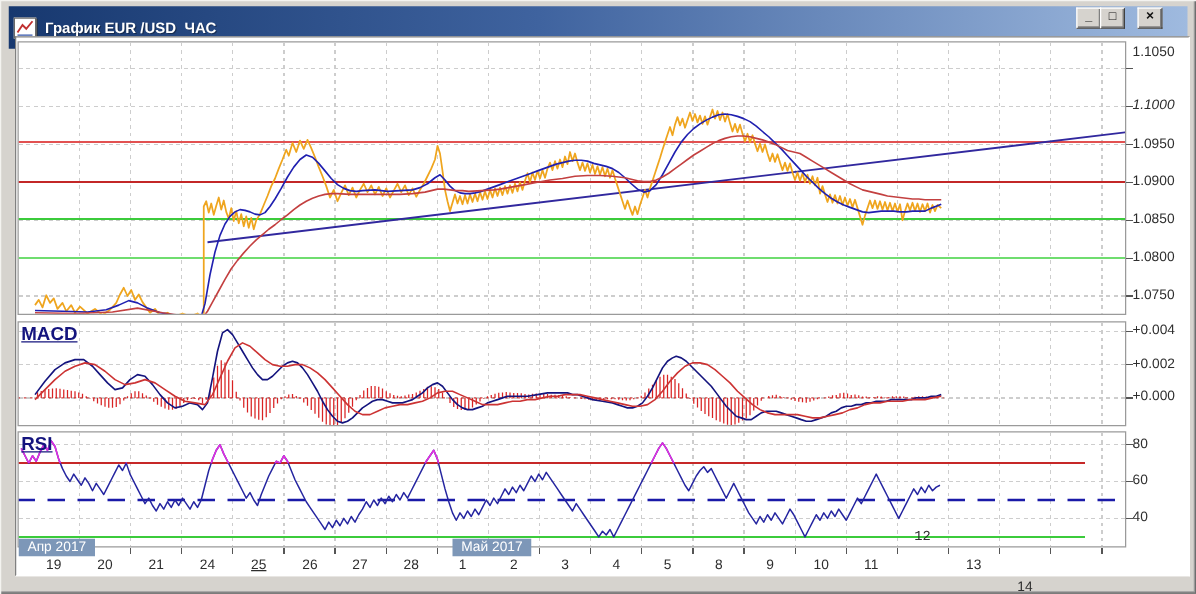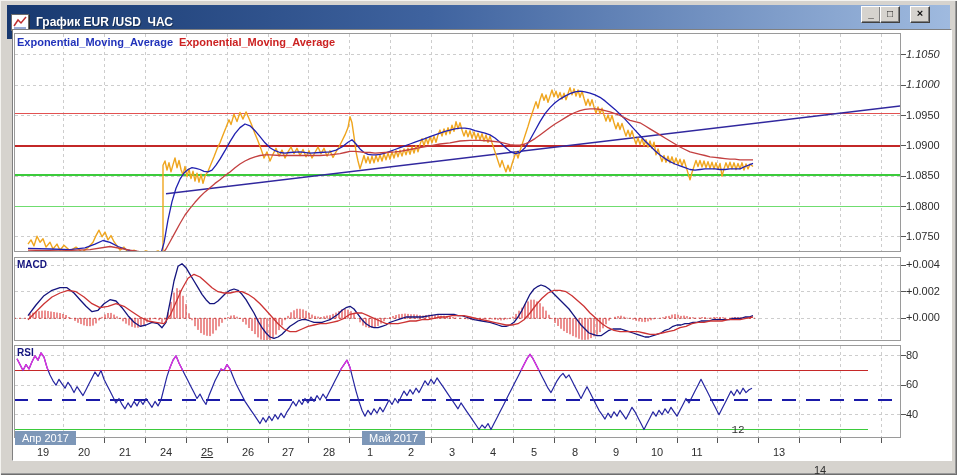--- a/index.html
+++ b/index.html
@@ -22,21 +22,21 @@
   .client{position:absolute;left:12px;top:29px;width:938px;height:430px;background:#fff;
     border-top:1px solid #808080;border-left:1px solid #808080;
     border-bottom:1px solid #fff;border-right:1px solid #fff;}
   .panel{position:absolute;background:#fff;border:1px solid #9a9a9a;box-sizing:border-box;}
   #panel-price{left:14px;top:33px;width:887px;height:219px;}
   #panel-macd {left:14px;top:257px;width:887px;height:84px;}
   #panel-rsi  {left:14px;top:345px;width:887px;height:93px;}
   #chart-svg{position:absolute;left:0;top:0;z-index:2;pointer-events:none;}
   .legend{position:absolute;left:17px;top:36px;z-index:3;font-size:11px;font-weight:bold;white-space:pre;}
   .legend .ema-fast{color:#2233BB;} .legend .ema-slow{color:#CC2222;margin-left:6px;}
-  .panel-tag{position:absolute;z-index:3;font-size:10px;font-weight:bold;color:#14147E;}
+  .panel-tag{position:absolute;z-index:3;font-size:15px;font-weight:bold;color:#14147E;text-decoration:underline;}
   #macd-tag{left:17px;top:259px;} #rsi-tag{left:17px;top:347px;}
   .axis-label{position:absolute;z-index:3;font-size:11px;color:#2e2e2e;}
   .day-label{position:absolute;z-index:3;font-size:11px;color:#2e2e2e;width:22px;text-align:center;top:446px;}
   .badge{position:absolute;z-index:4;height:14px;line-height:14px;padding:0 7px;
     background:#7D97B8;color:#fff;font-size:11px;top:431px;}
   #badge-apr{left:15px;} #badge-may{left:362px;}
 </style>
 </head>
 <body>
 
@@ -55,21 +55,20 @@
   <div class="winbtn btn-min">_</div>
   <div class="winbtn btn-max">□</div>
   <div class="winbtn btn-close">×</div>
 
   <div class="client"></div>
 
   <div class="panel" id="panel-price"></div>
   <div class="panel" id="panel-macd"></div>
   <div class="panel" id="panel-rsi"></div>
 
-  <div class="legend"><span class="ema-fast">Exponential_Moving_Average</span><span class="ema-slow">Exponential_Moving_Average</span></div>
 
   <div class="panel-tag" id="macd-tag">MACD</div>
   <div class="panel-tag" id="rsi-tag">RSI</div>
 
   <div class="badge" id="badge-apr">Апр 2017</div>
   <div class="badge" id="badge-may">Май 2017</div>
 
   <svg id="chart-svg" width="957" height="475" viewBox="0 0 957 475">
       <defs>
         <clipPath id="clip-price">
@@ -447,21 +446,21 @@
         <line x1="14" y1="400.0" x2="897" y2="400.0" stroke="#1A1AA8" stroke-width="2" stroke-dasharray="14,10" shape-rendering="auto"></line>
         <line x1="14" y1="429.5" x2="868" y2="429.5" stroke="#3BCB3B" stroke-width="1.4" stroke-dasharray="none" shape-rendering="crispEdges"></line>
         <path d="M17,358.7 L20,364.6 L23,370.5 L26,364.6 L29,369.0 L32,361.7 L35,355.8 L38,360.2 L41,352.8 L44,357.2 L47,367.5 L50,374.9 L53,380.8 L56,385.2 L59,379.3 L62,383.8 L65,388.2 L68,382.3 L71,386.7 L74,392.6 L77,386.7 L80,391.1 L83,395.6 L86,389.7 L89,383.8 L92,377.9 L95,372.0 L98,376.4 L101,370.5 L104,379.3 L107,385.2 L110,391.1 L113,397.0 L116,402.9 L119,398.5 L122,404.4 L125,408.8 L128,402.9 L131,407.3 L134,401.4 L137,405.9 L140,400.0 L143,404.4 L146,398.5 L149,402.9 L152,407.3 L155,401.4 L158,405.9 L161,400.0 L164,388.2 L167,376.4 L170,367.5 L173,360.2 L176,355.8 L179,363.1 L182,369.0 L185,374.9 L188,380.8 L191,386.7 L194,392.6 L197,398.5 L200,394.1 L203,400.0 L206,404.4 L209,395.6 L212,388.2 L215,380.8 L218,374.9 L221,369.0 L224,370.5 L227,364.6 L230,369.0 L233,376.4 L236,383.8 L239,389.7 L242,395.6 L245,401.4 L248,405.9 L251,410.3 L254,414.7 L257,419.1 L260,423.6 L263,417.7 L266,422.1 L269,416.2 L272,420.6 L275,414.7 L278,419.1 L281,413.2 L284,417.7 L287,411.8 L290,407.3 L293,401.4 L296,405.9 L299,400.0 L302,404.4 L305,398.5 L308,402.9 L311,397.0 L314,401.4 L317,395.6 L320,400.0 L323,394.1 L326,398.5 L329,392.6 L332,386.7 L335,380.8 L338,374.9 L341,369.0 L344,364.6 L347,360.2 L350,367.5 L353,379.3 L356,391.1 L359,401.4 L362,410.3 L365,416.2 L368,410.3 L371,414.7 L374,408.8 L377,413.2 L380,407.3 L383,411.8 L386,405.9 L389,400.0 L392,404.4 L395,398.5 L398,402.9 L401,397.0 L404,391.1 L407,395.6 L410,389.7 L413,394.1 L416,388.2 L419,392.6 L422,386.7 L425,380.8 L428,385.2 L431,379.3 L434,383.8 L437,377.9 L440,382.3 L443,386.7 L446,391.1 L449,395.6 L452,400.0 L455,404.4 L458,408.8 L461,402.9 L464,407.3 L467,411.8 L470,416.2 L473,420.6 L476,425.0 L479,429.5 L482,425.0 L485,428.0 L488,423.6 L491,429.5 L494,423.6 L497,417.7 L500,411.8 L503,405.9 L506,400.0 L509,394.1 L512,388.2 L515,382.3 L518,376.4 L521,370.5 L524,364.6 L527,358.7 L530,354.3 L533,358.7 L536,364.6 L539,370.5 L542,376.4 L545,382.3 L548,388.2 L551,392.6 L554,386.7 L557,380.8 L560,376.4 L563,373.4 L566,377.9 L569,374.9 L572,380.8 L575,386.7 L578,392.6 L581,398.5 L584,392.6 L587,386.7 L590,392.6 L593,398.5 L596,404.4 L599,410.3 L602,414.7 L605,419.1 L608,413.2 L611,417.7 L614,411.8 L617,416.2 L620,410.3 L623,414.7 L626,419.1 L629,413.2 L632,407.3 L635,411.8 L638,417.7 L641,423.6 L644,429.5 L647,423.6 L650,417.7 L653,411.8 L656,416.2 L659,410.3 L662,414.7 L665,408.8 L668,413.2 L671,407.3 L674,411.8 L677,416.2 L680,410.3 L683,404.4 L686,398.5 L689,402.9 L692,397.0 L695,391.1 L698,385.2 L701,379.3 L704,385.2 L707,391.1 L710,397.0 L713,402.9 L716,408.8 L719,414.7 L722,408.8 L725,402.9 L728,397.0 L731,391.1 L734,395.6 L737,389.7 L740,394.1 L743,388.2 L746,392.6 L749,389.7 L752,388.2" fill="none" stroke="#2525A0" stroke-width="1.2" stroke-linejoin="round"></path>
       </g>
       <g clip-path="url(#clip-ob)">
         <path d="M17,358.7 L20,364.6 L23,370.5 L26,364.6 L29,369.0 L32,361.7 L35,355.8 L38,360.2 L41,352.8 L44,357.2 L47,367.5 L50,374.9 L53,380.8 L56,385.2 L59,379.3 L62,383.8 L65,388.2 L68,382.3 L71,386.7 L74,392.6 L77,386.7 L80,391.1 L83,395.6 L86,389.7 L89,383.8 L92,377.9 L95,372.0 L98,376.4 L101,370.5 L104,379.3 L107,385.2 L110,391.1 L113,397.0 L116,402.9 L119,398.5 L122,404.4 L125,408.8 L128,402.9 L131,407.3 L134,401.4 L137,405.9 L140,400.0 L143,404.4 L146,398.5 L149,402.9 L152,407.3 L155,401.4 L158,405.9 L161,400.0 L164,388.2 L167,376.4 L170,367.5 L173,360.2 L176,355.8 L179,363.1 L182,369.0 L185,374.9 L188,380.8 L191,386.7 L194,392.6 L197,398.5 L200,394.1 L203,400.0 L206,404.4 L209,395.6 L212,388.2 L215,380.8 L218,374.9 L221,369.0 L224,370.5 L227,364.6 L230,369.0 L233,376.4 L236,383.8 L239,389.7 L242,395.6 L245,401.4 L248,405.9 L251,410.3 L254,414.7 L257,419.1 L260,423.6 L263,417.7 L266,422.1 L269,416.2 L272,420.6 L275,414.7 L278,419.1 L281,413.2 L284,417.7 L287,411.8 L290,407.3 L293,401.4 L296,405.9 L299,400.0 L302,404.4 L305,398.5 L308,402.9 L311,397.0 L314,401.4 L317,395.6 L320,400.0 L323,394.1 L326,398.5 L329,392.6 L332,386.7 L335,380.8 L338,374.9 L341,369.0 L344,364.6 L347,360.2 L350,367.5 L353,379.3 L356,391.1 L359,401.4 L362,410.3 L365,416.2 L368,410.3 L371,414.7 L374,408.8 L377,413.2 L380,407.3 L383,411.8 L386,405.9 L389,400.0 L392,404.4 L395,398.5 L398,402.9 L401,397.0 L404,391.1 L407,395.6 L410,389.7 L413,394.1 L416,388.2 L419,392.6 L422,386.7 L425,380.8 L428,385.2 L431,379.3 L434,383.8 L437,377.9 L440,382.3 L443,386.7 L446,391.1 L449,395.6 L452,400.0 L455,404.4 L458,408.8 L461,402.9 L464,407.3 L467,411.8 L470,416.2 L473,420.6 L476,425.0 L479,429.5 L482,425.0 L485,428.0 L488,423.6 L491,429.5 L494,423.6 L497,417.7 L500,411.8 L503,405.9 L506,400.0 L509,394.1 L512,388.2 L515,382.3 L518,376.4 L521,370.5 L524,364.6 L527,358.7 L530,354.3 L533,358.7 L536,364.6 L539,370.5 L542,376.4 L545,382.3 L548,388.2 L551,392.6 L554,386.7 L557,380.8 L560,376.4 L563,373.4 L566,377.9 L569,374.9 L572,380.8 L575,386.7 L578,392.6 L581,398.5 L584,392.6 L587,386.7 L590,392.6 L593,398.5 L596,404.4 L599,410.3 L602,414.7 L605,419.1 L608,413.2 L611,417.7 L614,411.8 L617,416.2 L620,410.3 L623,414.7 L626,419.1 L629,413.2 L632,407.3 L635,411.8 L638,417.7 L641,423.6 L644,429.5 L647,423.6 L650,417.7 L653,411.8 L656,416.2 L659,410.3 L662,414.7 L665,408.8 L668,413.2 L671,407.3 L674,411.8 L677,416.2 L680,410.3 L683,404.4 L686,398.5 L689,402.9 L692,397.0 L695,391.1 L698,385.2 L701,379.3 L704,385.2 L707,391.1 L710,397.0 L713,402.9 L716,408.8 L719,414.7 L722,408.8 L725,402.9 L728,397.0 L731,391.1 L734,395.6 L737,389.7 L740,394.1 L743,388.2 L746,392.6 L749,389.7 L752,388.2" fill="none" stroke="#E02EE0" stroke-width="1.3" stroke-linejoin="round"></path>
       </g>
     </svg>
 
   <div id="axis-labels">
-      <span class="axis-label" style="left: 906px; top: 48px; font-style: italic;">1.1050</span>
+      <span class="axis-label" style="left: 906px; top: 36px;">1.1050</span>
       <span class="axis-label" style="left: 906px; top: 78px; font-style: italic;">1.1000</span>
       <span class="axis-label" style="left: 906px; top: 109px;">1.0950</span>
       <span class="axis-label" style="left: 906px; top: 139px;">1.0900</span>
       <span class="axis-label" style="left: 906px; top: 169px;">1.0850</span>
       <span class="axis-label" style="left: 906px; top: 200px;">1.0800</span>
       <span class="axis-label" style="left: 906px; top: 230px;">1.0750</span>
       <span class="axis-label" style="left: 906px; top: 258px;">+0.004</span>
       <span class="axis-label" style="left: 906px; top: 285px;">+0.002</span>
       <span class="axis-label" style="left: 906px; top: 311px;">+0.000</span>
       <span class="axis-label" style="left: 906px; top: 349px;">80</span>

